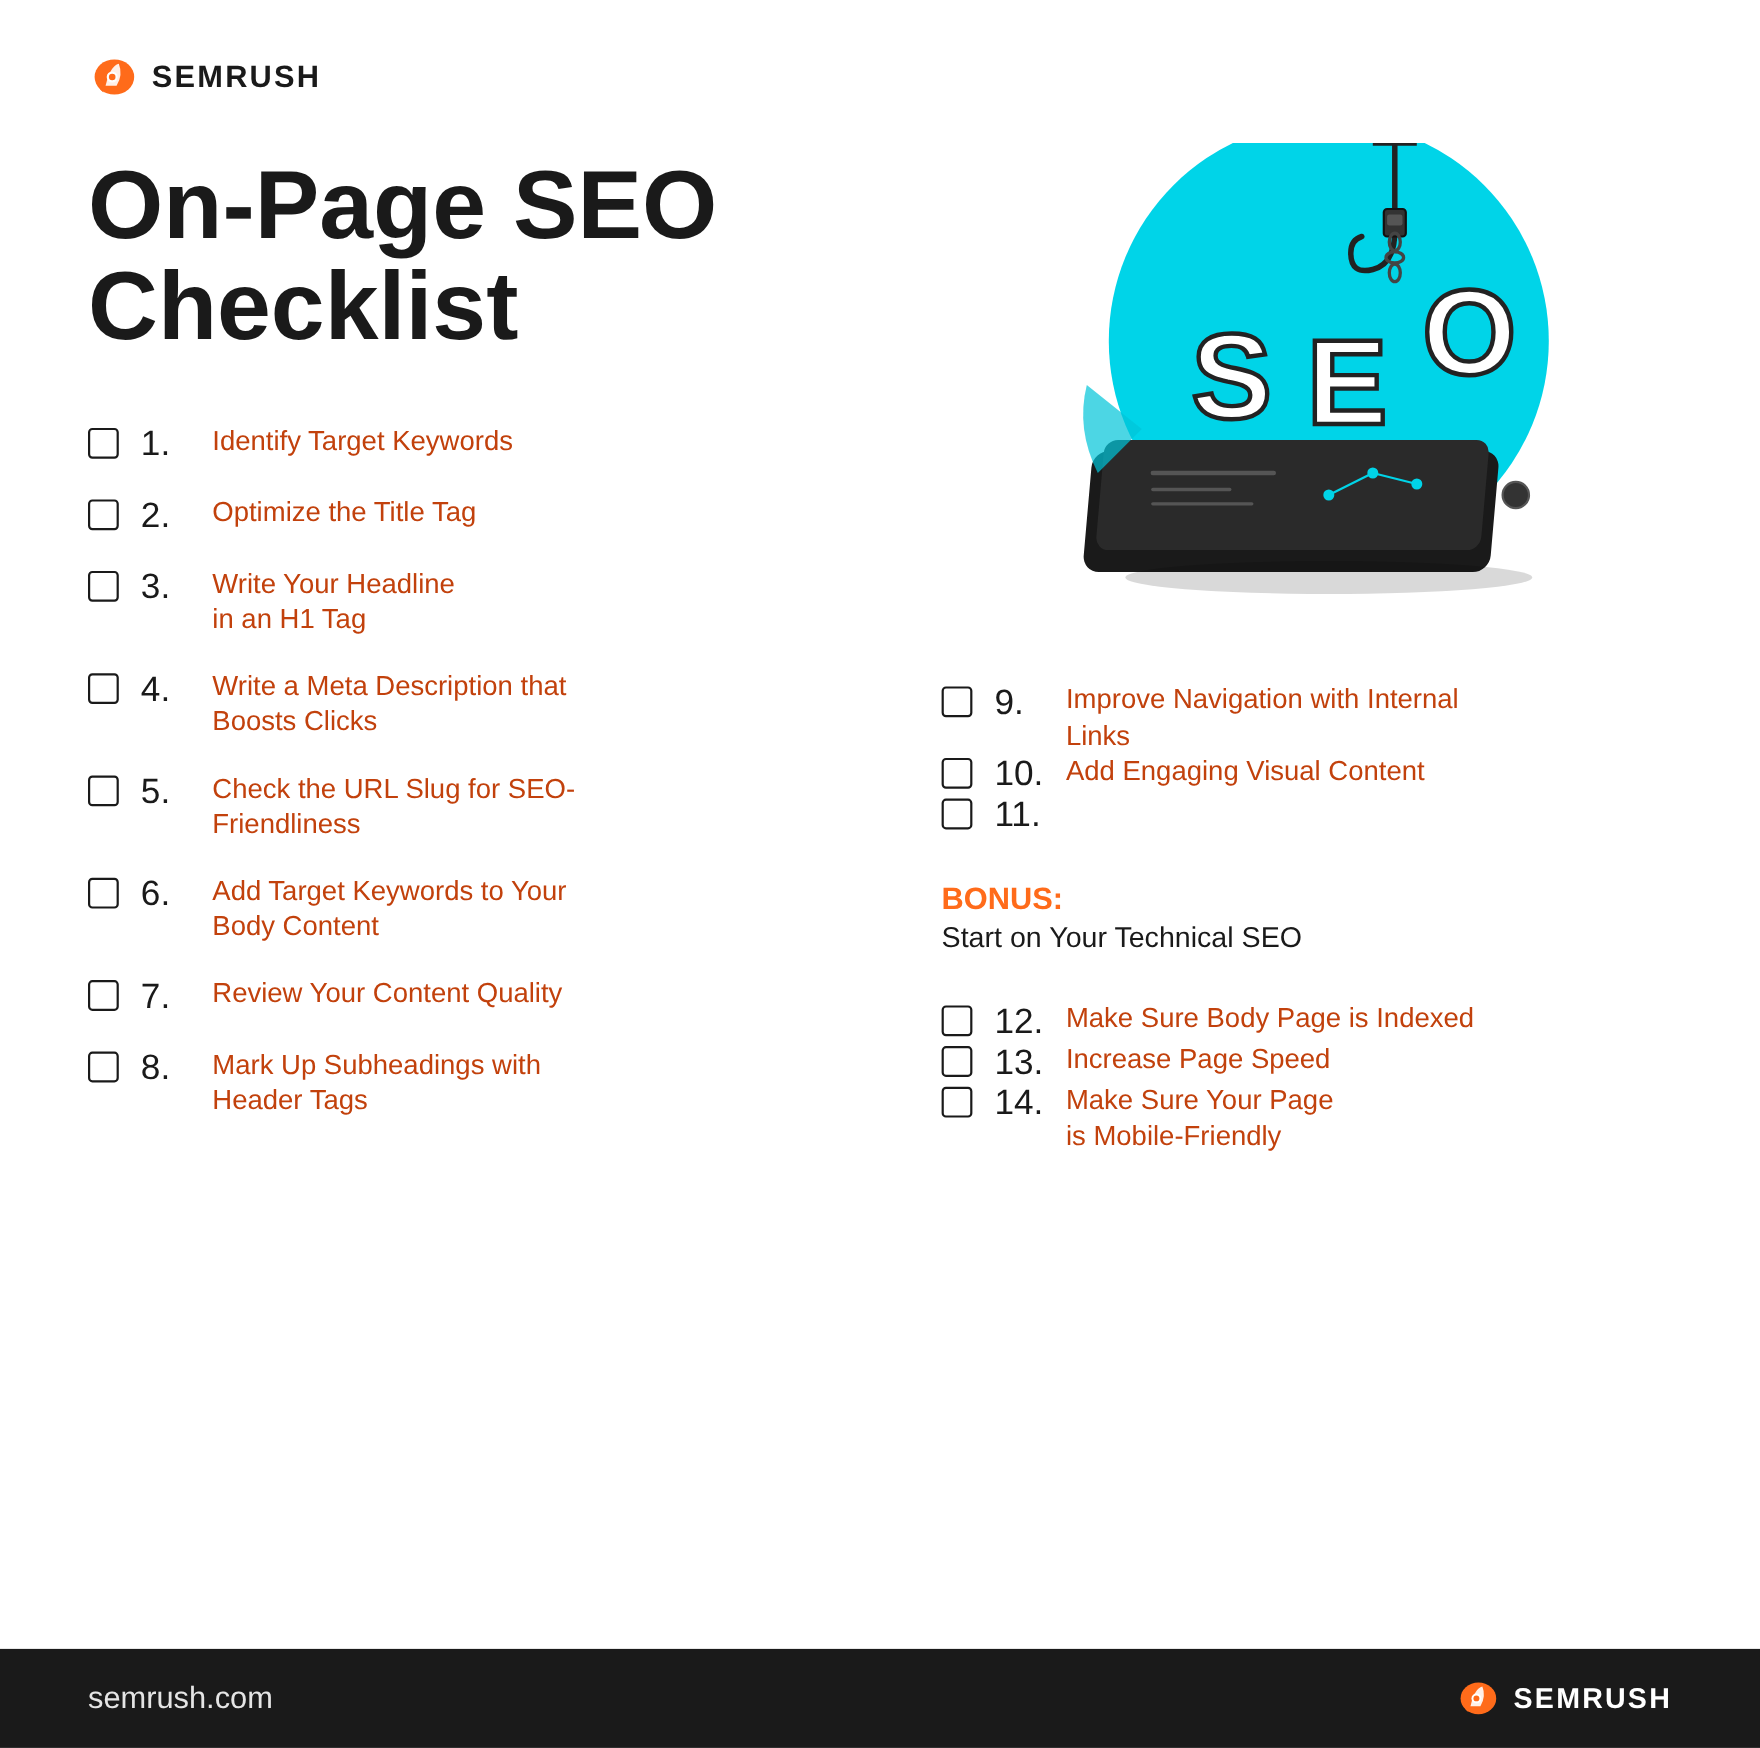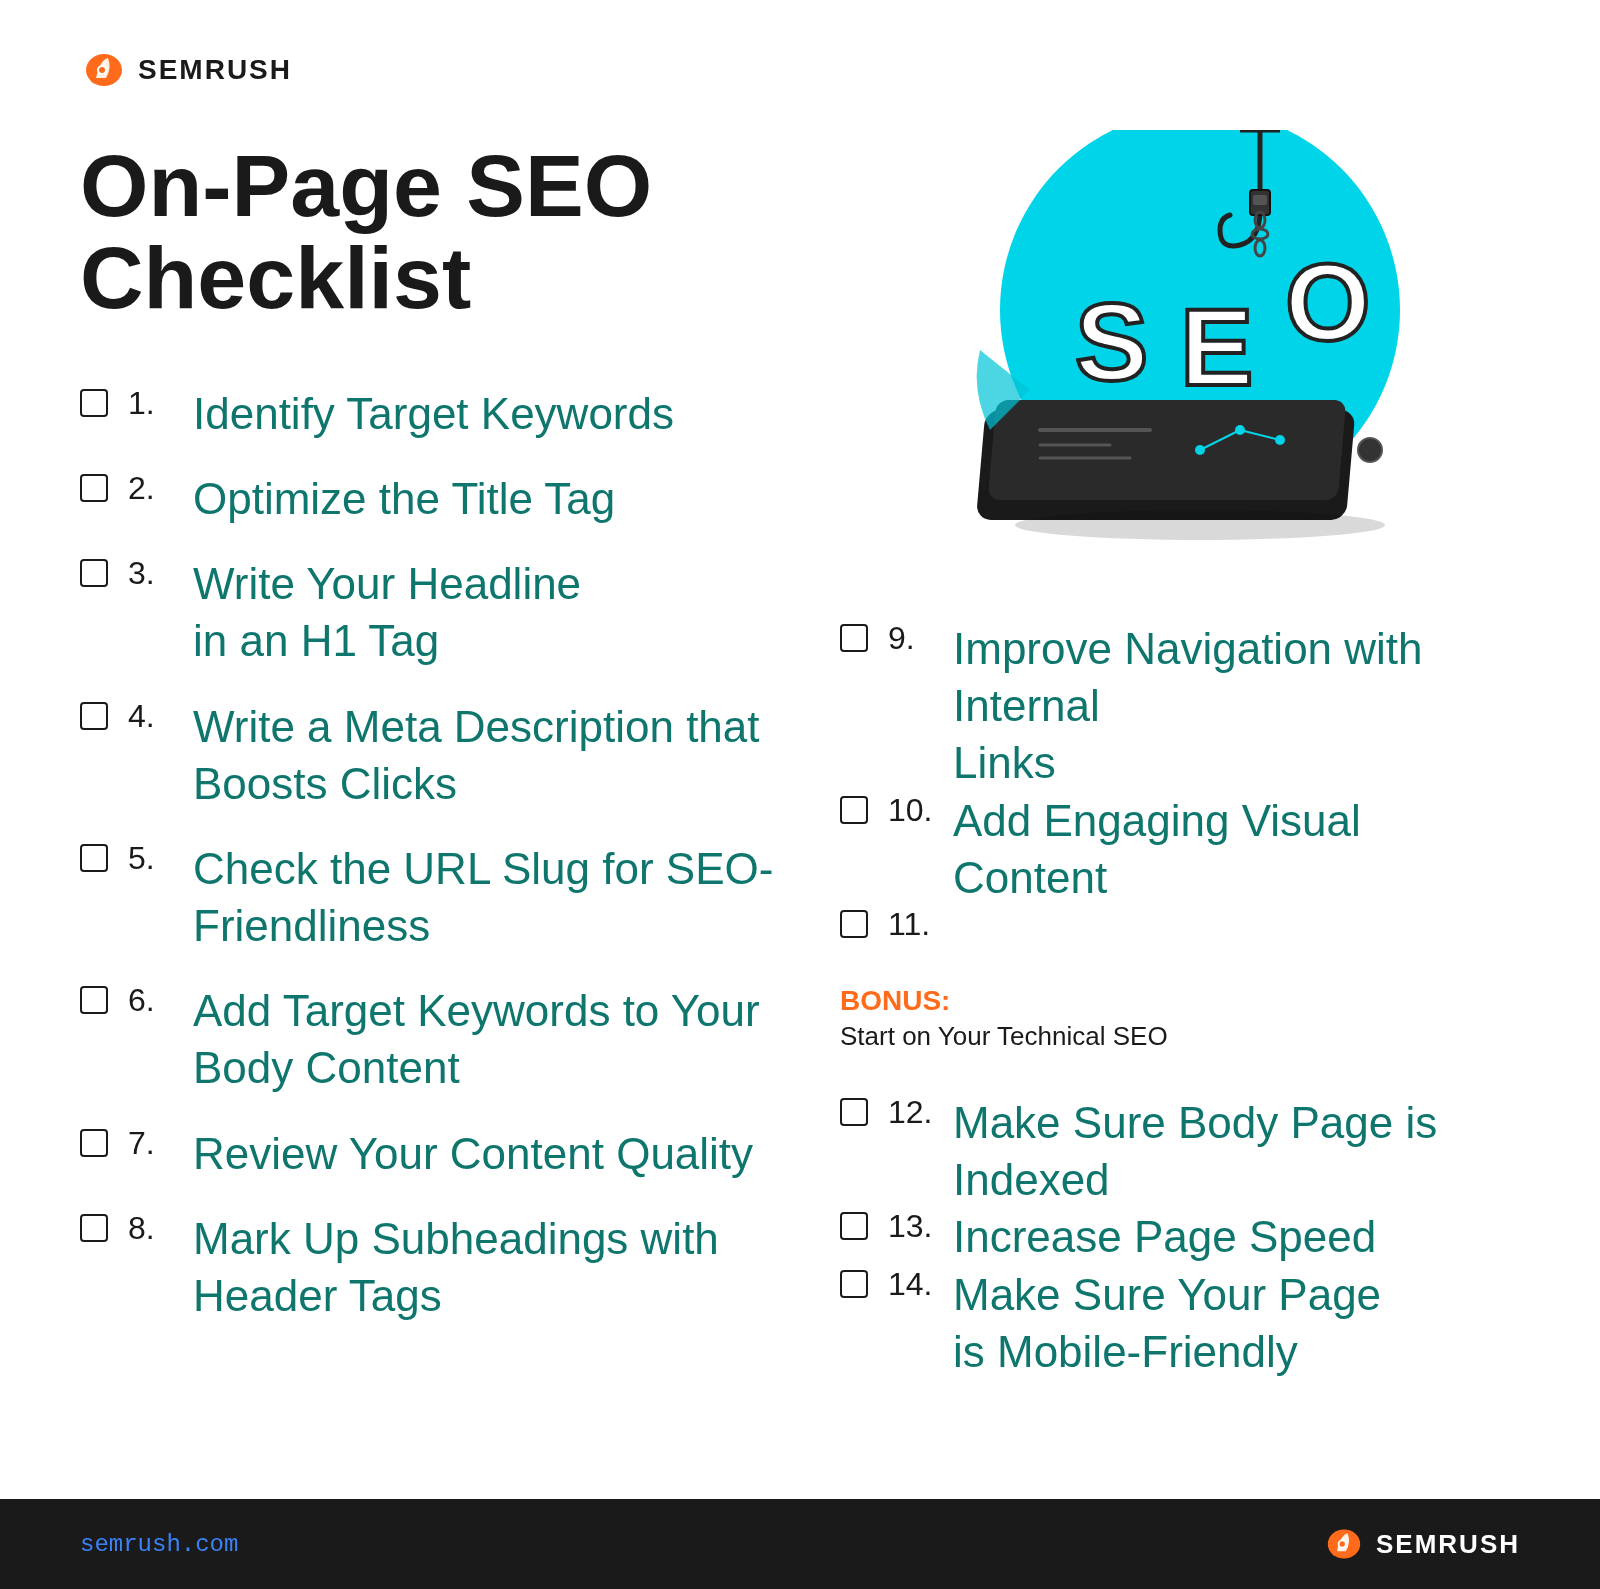--- a/index.html
+++ b/index.html
@@ -29,21 +29,21 @@
     }
     .logo-text {
       font-size: 28px;
       font-weight: 900;
       letter-spacing: 2px;
       color: #1a1a1a;
     }
     .page-body {
       display: flex;
       flex: 1;
-      gap: 0;
+      gap: 16px;
     }
     .left-col {
       flex: 0 0 700px;
       display: flex;
       flex-direction: column;
     }
     .right-col {
       flex: 1;
       display: flex;
       flex-direction: column;
@@ -69,23 +69,23 @@
     }
     .checkbox {
       width: 28px;
       height: 28px;
       border: 2.5px solid #1a1a1a;
       border-radius: 4px;
       flex-shrink: 0;
       margin-top: 4px;
     }
     .item-text {
-      font-size: 44px;
+      font-size: 25px;
       font-weight: 500;
-      color: #0f766e;
+      color: #c2410c;
       line-height: 1.3;
     }
     .item-number {
       font-size: 32px;
       font-weight: 500;
       color: #1a1a1a;
       min-width: 45px;
       flex-shrink: 0;
     }
     .illustration-area {
@@ -121,24 +121,23 @@
     }
     .footer {
       background: #1a1a1a;
       height: 90px;
       display: flex;
       align-items: center;
       justify-content: space-between;
       padding: 0 80px;
     }
     .footer-url {
-      color: #3b82f6;
-      font-size: 24px;
+      color: #e5e5e5;
+      font-size: 28px;
       font-weight: 400;
-      font-family: Liberation Mono, monospace;
     }
     .footer-logo {
       display: flex;
       align-items: center;
       gap: 10px;
     }
     .footer-logo-text {
       color: #fff;
       font-size: 26px;
       font-weight: 900;

